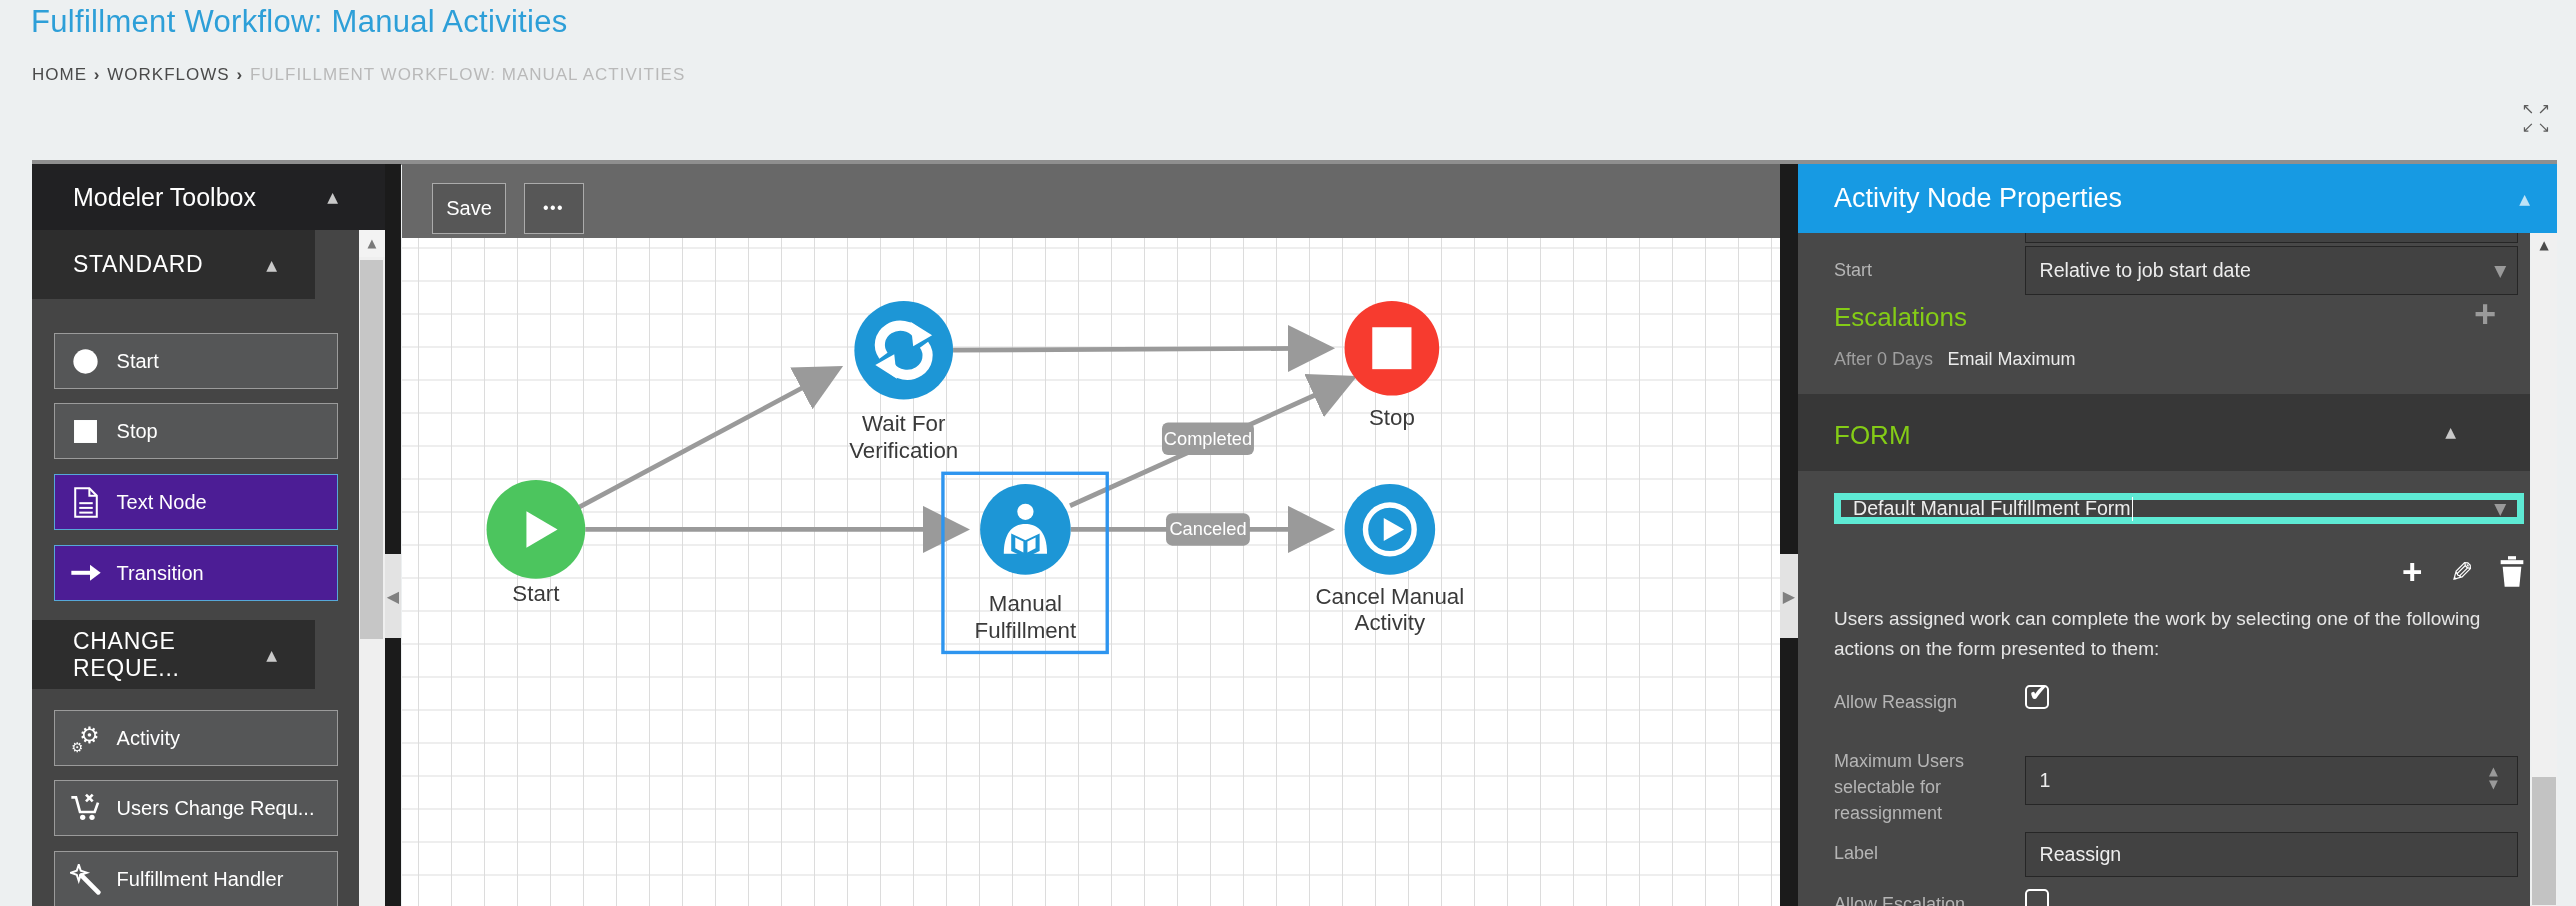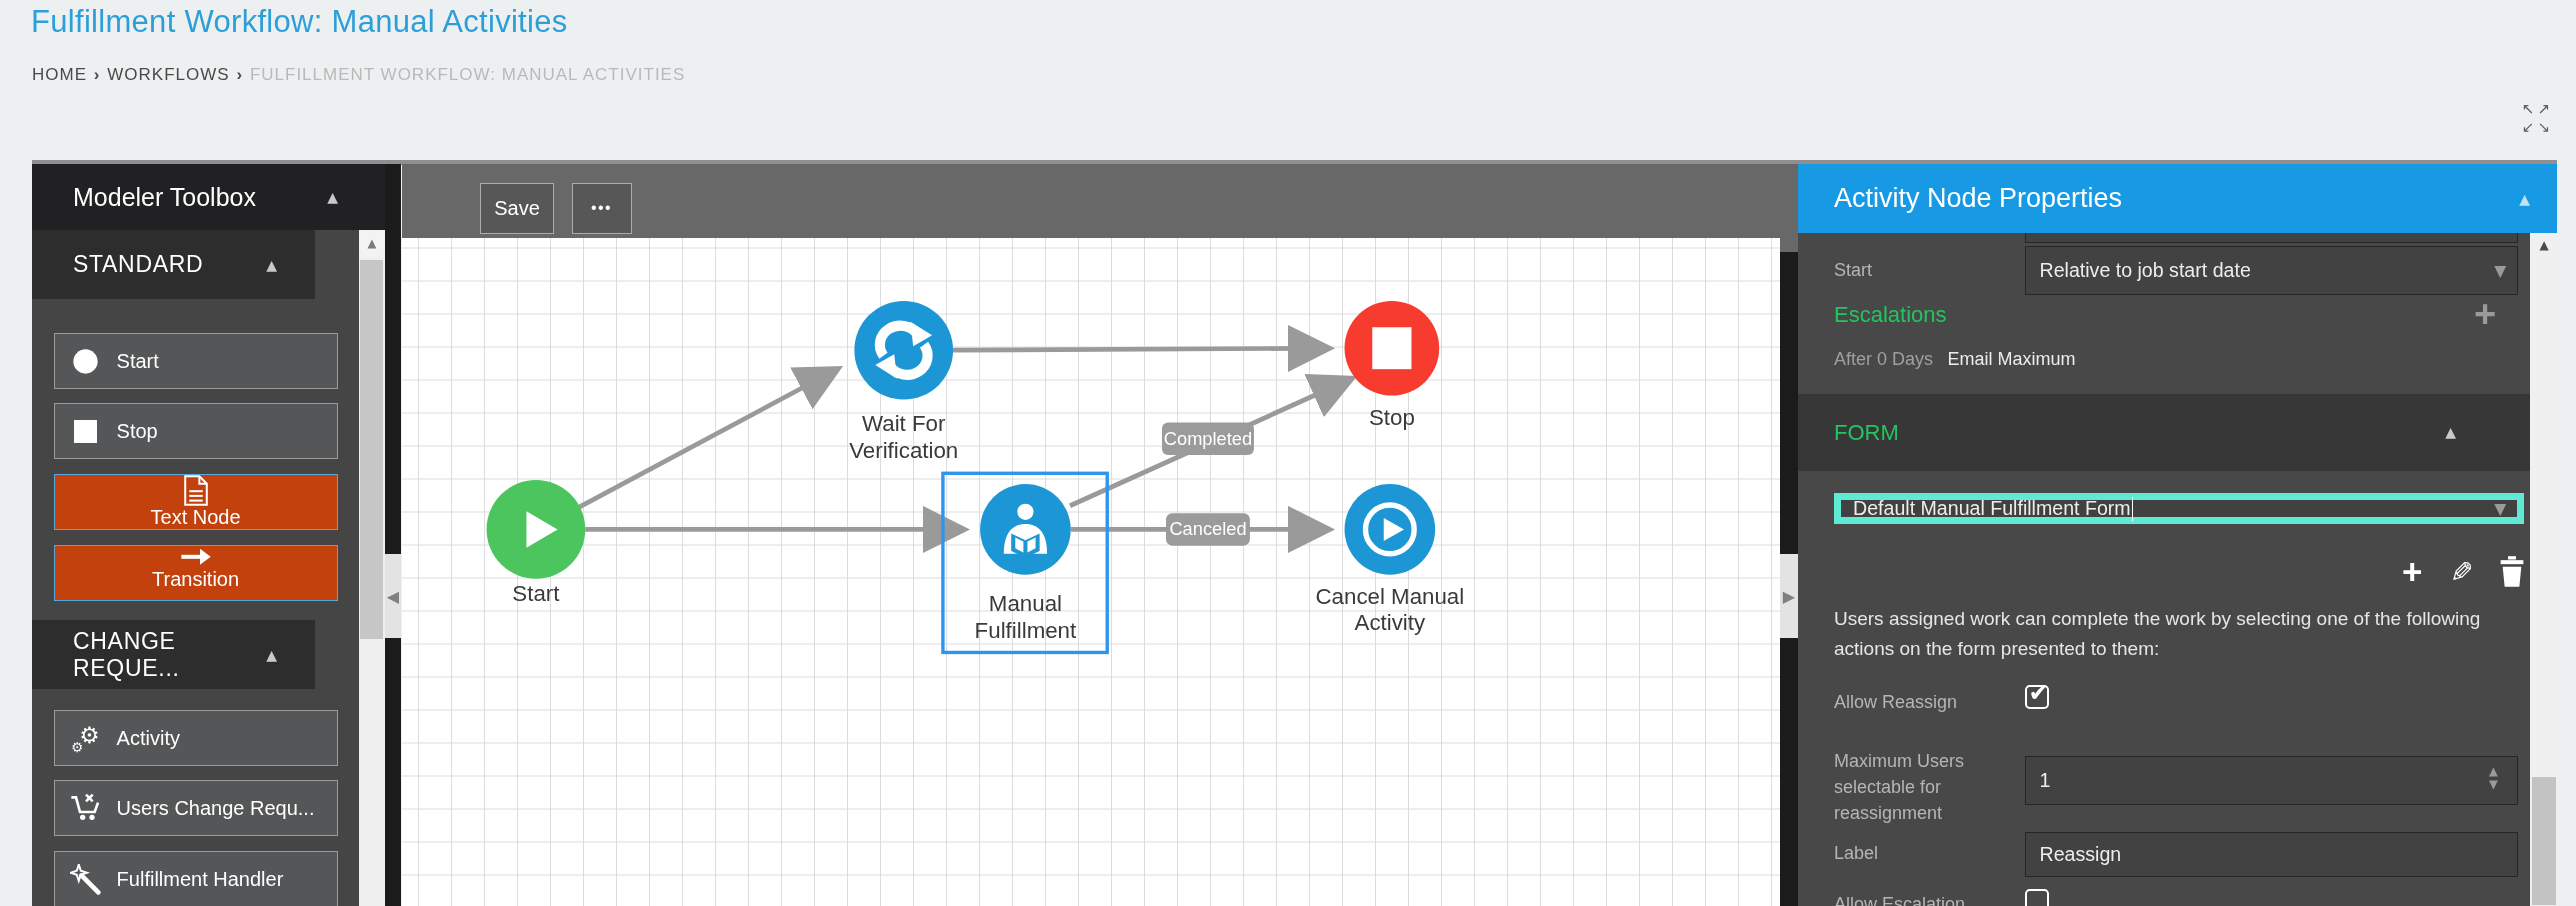--- a/index.html
+++ b/index.html
@@ -24,36 +24,36 @@
   .tb-header{position:absolute;left:0;top:0;width:100%;height:66px;background:#212123;
              display:flex;align-items:center;}
   .tb-header .t{margin-left:41px;font-size:25px;color:#fff;flex:1;}
   .tb-caret{color:#c9c9c9;font-size:14px;margin-right:47px;font-family:"DejaVu Sans",sans-serif;}
   .tb-section{position:absolute;left:0;width:283px;height:69px;background:#2d2d2d;
               display:flex;align-items:center;}
   .tb-section .t{margin-left:41px;font-size:23px;color:#fff;letter-spacing:0.7px;flex:1;}
   .tb-section .tb-caret{margin-right:38px;}
   .tb-item{position:absolute;left:21.6px;width:284px;height:56px;background:#555657;
            border:1.4px solid #9b9b9b;display:flex;align-items:center;cursor:pointer;box-sizing:border-box;}
-  .tb-item.sel{background:#c2410c;border-color:#56a8d8;flex-direction:column;}
+  .tb-item.sel{background:#4c1d95;border-color:#56a8d8;}
   .tb-item .ic{width:62px;display:flex;justify-content:center;align-items:center;color:#fff;}
   .tb-item .lb{font-size:20px;color:#fff;white-space:nowrap;}
   .tb-scroll{position:absolute;left:327px;top:66px;width:26px;height:676px;background:#efefef;}
   .tb-scroll .btn{position:absolute;left:0;top:0;width:26px;height:27px;background:#f3f3f3;
                   color:#7a7a7a;font-size:11.5px;text-align:center;line-height:27px;font-family:"DejaVu Sans",sans-serif;}
   .tb-scroll .thumb{position:absolute;left:1.4px;top:30px;width:23px;height:379px;background:#c6c6c6;}
 
   
   .vstrip{top:164px;height:742px;background:#1b1b1b;}
   .vhandle{position:absolute;left:0;width:100%;top:390px;height:84px;background:#e3e3e3;
            display:flex;align-items:center;justify-content:center;color:#808080;font-size:16px;
            font-family:"DejaVu Sans",sans-serif;cursor:pointer;}
 
   
-  .c-toolbar{left:402px;top:164px;width:1378px;height:88px;background:#686868;display:flex;align-items:center;padding-left:48px;}
+  .c-toolbar{left:402px;top:164px;width:1378px;height:88px;background:#686868;display:flex;align-items:center;}
   .save-btn{margin-left:30px;width:72px;height:49px;background:#575757;border:1.4px solid #ababab;
             color:#fff;font-size:20px;display:flex;align-items:center;justify-content:center;cursor:pointer;}
   .more-btn{margin-left:17.6px;width:58px;height:49px;background:#575757;border:1.4px solid #ababab;
             color:#fff;font-size:16px;letter-spacing:1.4px;display:flex;align-items:center;justify-content:center;cursor:pointer;}
   .canvas{left:402px;top:238px;width:1378px;height:668px;background:#fff;
           background-image:linear-gradient(#dcdcdc 1.4px,transparent 1.4px),linear-gradient(90deg,#dcdcdc 1.4px,transparent 1.4px);
           background-size:33px 33px;background-position:16px 9.5px;}
   .canvas svg{position:absolute;left:0;top:0;}
   .node-label{font-size:33px;fill:#3a3a3a;}
   .badge-label{font-size:27px;fill:#fff;}
@@ -66,21 +66,21 @@
   .plabel{position:absolute;left:36px;font-size:18px;color:#b5b5b5;}
   .pvalue-box{position:absolute;left:227px;width:493px;background:#424242;border:1.4px solid #262626;
               box-sizing:border-box;display:flex;align-items:center;color:#ededed;font-size:19.6px;}
   .pvalue-box .txt{margin-left:13.5px;flex:1;white-space:nowrap;overflow:hidden;}
   .dd-arrow{color:#9a9a9a;font-size:15.6px;margin-right:10.8px;font-family:"DejaVu Sans",sans-serif;}
   .p-input{position:absolute;left:227px;width:493px;background:#424242;border:1.4px solid #262626;
            box-sizing:border-box;color:#ededed;font-size:19.6px;padding:0 0 0 13.5px;outline:none;
            font-family:"Liberation Sans","DejaVu Sans",sans-serif;}
   .spinner{position:absolute;color:#9a9a9a;font-size:11.5px;line-height:13px;text-align:center;
            font-family:"DejaVu Sans",sans-serif;cursor:pointer;}
-  .heading{position:absolute;left:36px;font-size:22px;color:#22c55e;}
+  .heading{position:absolute;left:36px;font-size:26px;color:#84cc16;}
   .plus-ic{position:absolute;color:#9a9a9a;font-size:38px;font-weight:700;cursor:pointer;line-height:27px;}
   .form-band{position:absolute;left:0;top:161px;width:732px;height:77px;background:#373737;}
   .combo{position:absolute;left:36px;top:260px;width:690px;height:31px;background:#414141;
          border:7px solid #5eead4;box-sizing:border-box;display:flex;align-items:center;
          color:#ededed;font-size:19.6px;cursor:text;}
   .combo .caret-bar{width:1.4px;height:24px;background:#fff;margin-left:1.4px;}
   .icons-row{position:absolute;top:319px;left:36px;width:690px;display:flex;justify-content:flex-end;
              align-items:center;gap:27px;color:#fff;}
   .icons-row .plus{font-size:35px;font-weight:700;cursor:pointer;}
   .icons-row .pencil{font-size:28px;transform:scaleX(-1);font-family:"DejaVu Sans",sans-serif;cursor:pointer;}

